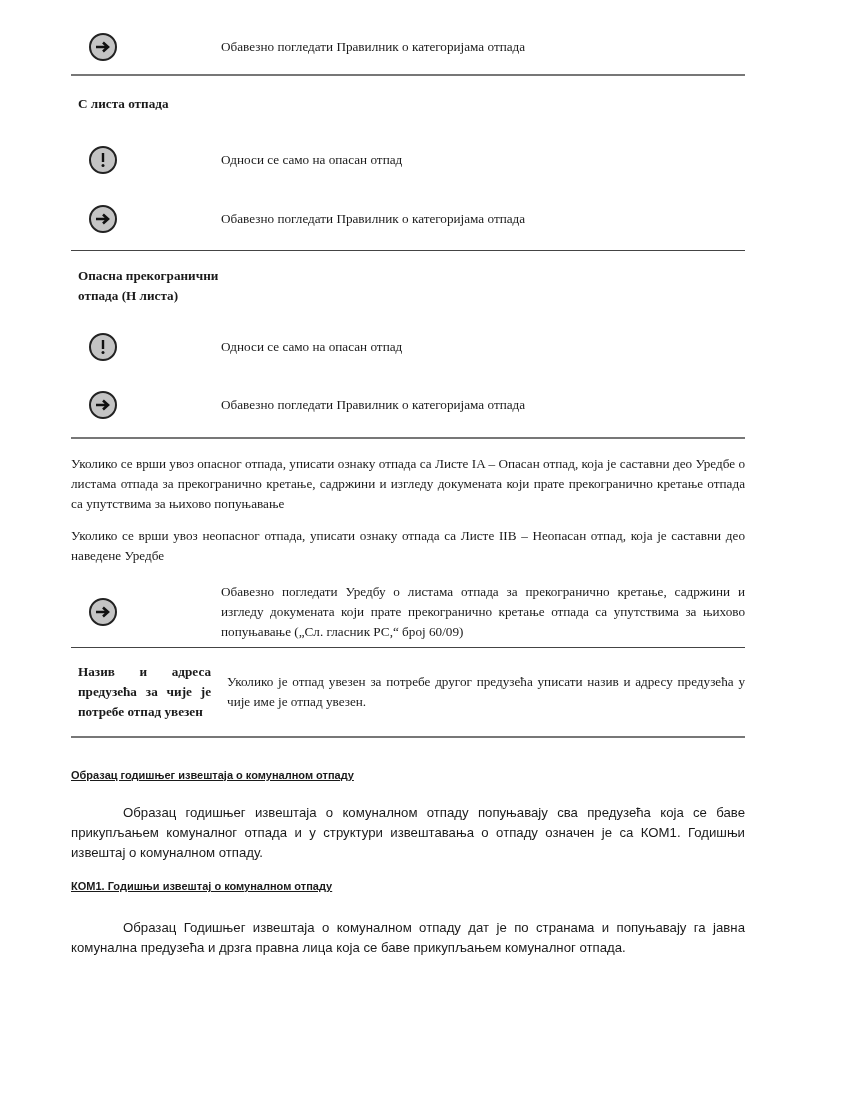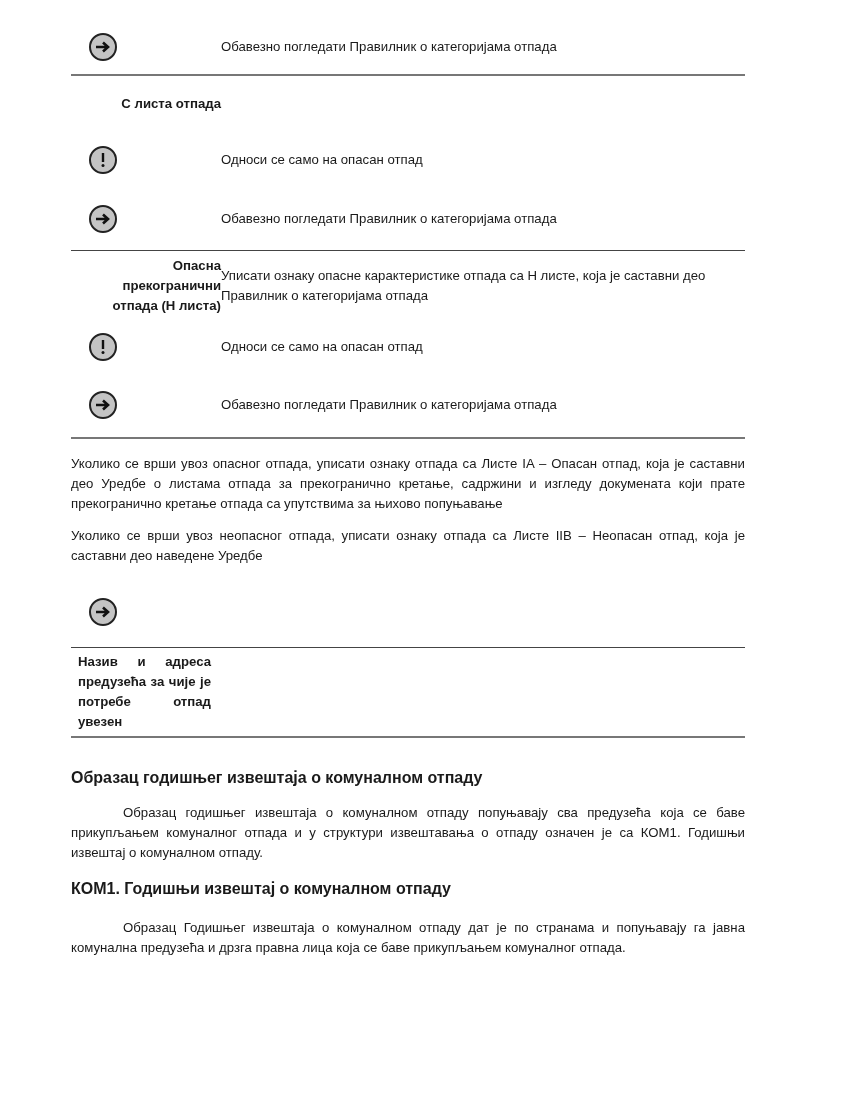--- a/index.html
+++ b/index.html
@@ -1,29 +1,29 @@
 <!DOCTYPE html>
 <html><head>
 <meta charset="utf-8">
 <style>
   html, body { margin: 0; padding: 0; background: #ffffff; }
   body { width: 853px; height: 1120px; position: relative; overflow: hidden;
          font-family: "Liberation Sans", sans-serif; color: #1a1a1a; font-size: 13.2px; }
-  .tbl { position: absolute; left: 71px; width: 674px; top: 20px; }
+  .tbl { position: absolute; left: 71px; width: 674px; top: 20px; font-family: Liberation Serif, serif; }
   .row { position: relative; display: flex; align-items: center; }
-  .lbl { width: 150px; flex: 0 0 150px; font-weight: bold; font-size: 13.2px; line-height: 20px; padding-left: 7px; box-sizing: border-box; text-align: right; }
+  .lbl { width: 150px; flex: 0 0 150px; font-weight: bold; font-size: 13.2px; line-height: 20px; padding-left: 7px; box-sizing: border-box; }
   .txt { flex: 1; line-height: 20px; padding-left: 0; }
   .txt.j { text-align: justify; }
   .icon { width: 28px; height: 28px; border-radius: 50%; border: 2px solid #222; background: #c4c4c4;
           display: flex; align-items: center; justify-content: center; margin-left: 18px; box-sizing: border-box; }
   .icon svg { width: 18px; height: 18px; }
   .iconcell { width: 150px; flex: 0 0 150px; }
   .sep { border-top: 1.5px solid #444; }
   .sep.thick { border-top: 2px solid #777; }
-  h3 { margin: 0; font-size: 16px; font-weight: bold; position: absolute; left: 71px; }
+  h3 { margin: 0; font-size: 11px; font-weight: bold; position: absolute; left: 71px; text-decoration: underline; }
   .para { position: absolute; left: 71px; width: 674px; line-height: 20px; text-align: justify; }
   .para .indent { display: inline-block; width: 52px; }
 </style>
 </head>
 <body>
 
 <div class="tbl">
 
   <div class="row" style="height:54px">
     <div class="iconcell">
@@ -60,21 +60,20 @@
             <path d="M2 9 H13 M9 4.5 L14 9 L9 13.5" stroke="#111" stroke-width="2.6" fill="none"></path>
           </svg>
         </div>
       </div>
     <div class="txt">Обавезно погледати Правилник о категоријама отпада</div>
   </div>
   <div class="sep"></div>
 
   <div class="row" style="height:70px">
     <div class="lbl">Опасна прекогранични отпада (Н листа)</div>
-    <div class="txt">Уписати ознаку опасне карактеристике отпада са Н листе, која је саставни део Правилник о категоријама отпада</div>
   </div>
 
   <div class="row" style="height:52px">
     <div class="iconcell">
         <div class="icon">
           <svg viewBox="0 0 18 18">
             <path d="M9 2 V11" stroke="#111" stroke-width="2.4"></path>
             <circle cx="9" cy="14.5" r="1.5" fill="#111"></circle>
           </svg>
         </div>
@@ -102,25 +101,27 @@
   </div>
 
   <div class="row" style="height:70px">
     <div class="iconcell">
         <div class="icon">
           <svg viewBox="0 0 18 18">
             <path d="M2 9 H13 M9 4.5 L14 9 L9 13.5" stroke="#111" stroke-width="2.6" fill="none"></path>
           </svg>
         </div>
       </div>
+    <div class="txt j">Обавезно погледати Уредбу о листама отпада за прекогранично кретање, садржини и изгледу докумената који прате прекогранично кретање отпада са упутствима за њихово попуњавање („Сл. гласник РС,“ број 60/09)</div>
   </div>
   <div class="sep"></div>
 
   <div class="row" style="height:88px">
     <div class="lbl" style="width:140px;flex:0 0 140px;margin-right:16px;text-align:justify">Назив и адреса предузећа за чије је потребе отпад увезен</div>
+    <div class="txt j">Уколико је отпад увезен за потребе другог предузећа уписати назив и адресу предузећа у чије име је отпад увезен.</div>
   </div>
   <div class="sep thick"></div>
 </div>
 
 <h3 style="top:769px">Образац годишњег извештаја о комуналном отпаду</h3>
 <div class="para" style="top:803px"><span class="indent"></span><span>Образац годишњег извештаја о комуналном отпаду попуњавају сва предузећа која се баве прикупљањем комуналног отпада и у структури извештавања о отпаду означен је са КОМ1. Годишњи извештај о комуналном отпаду.</span></div>
 
 <h3 style="top:880px">КОМ1. Годишњи извештај о комуналном отпаду</h3>
 <div class="para" style="top:918px"><span class="indent"></span><span>Образац Годишњег извештаја о комуналном отпаду дат је по странама и попуњавају га јавна комунална предузећа и дрзга правна лица која се баве прикупљањем комуналног отпада.</span></div>
 

